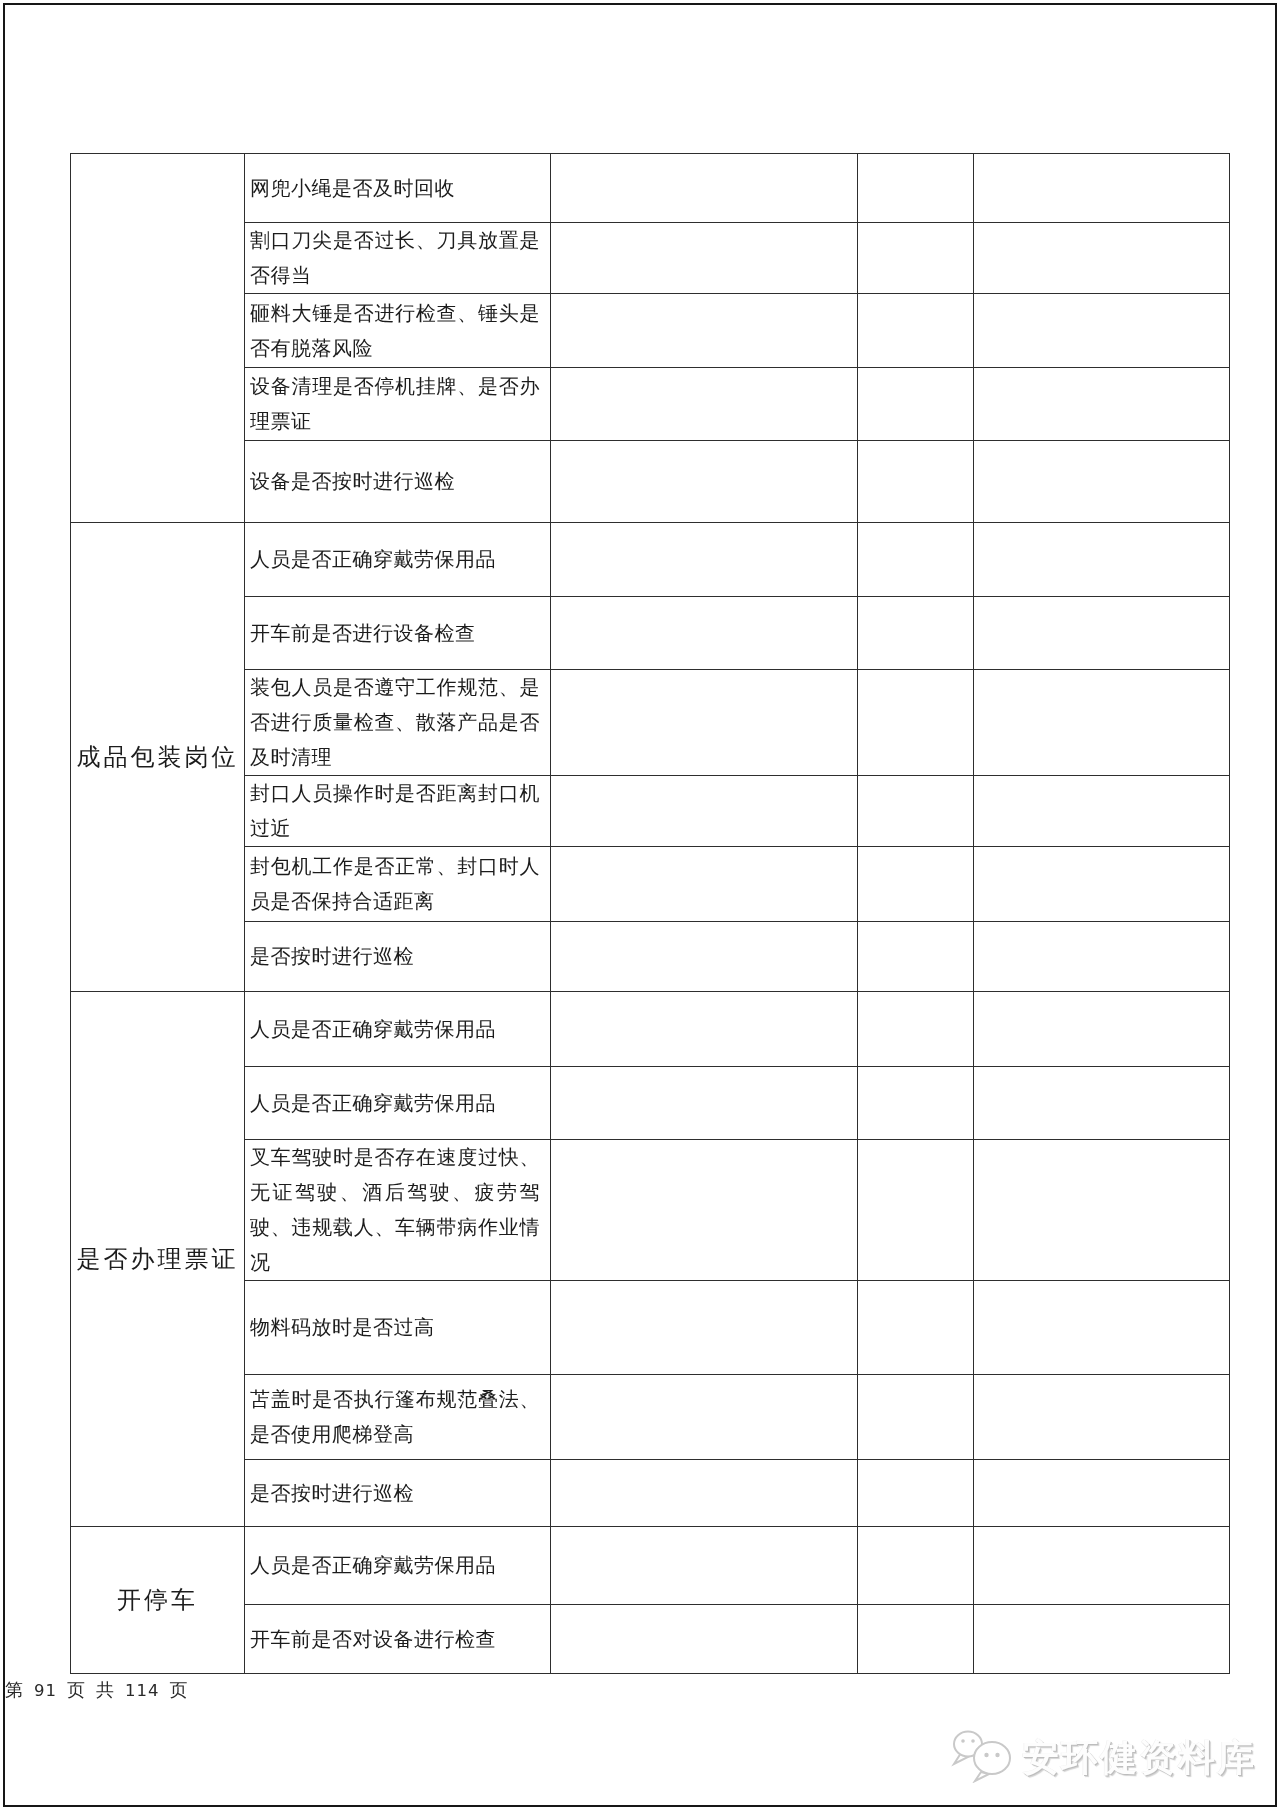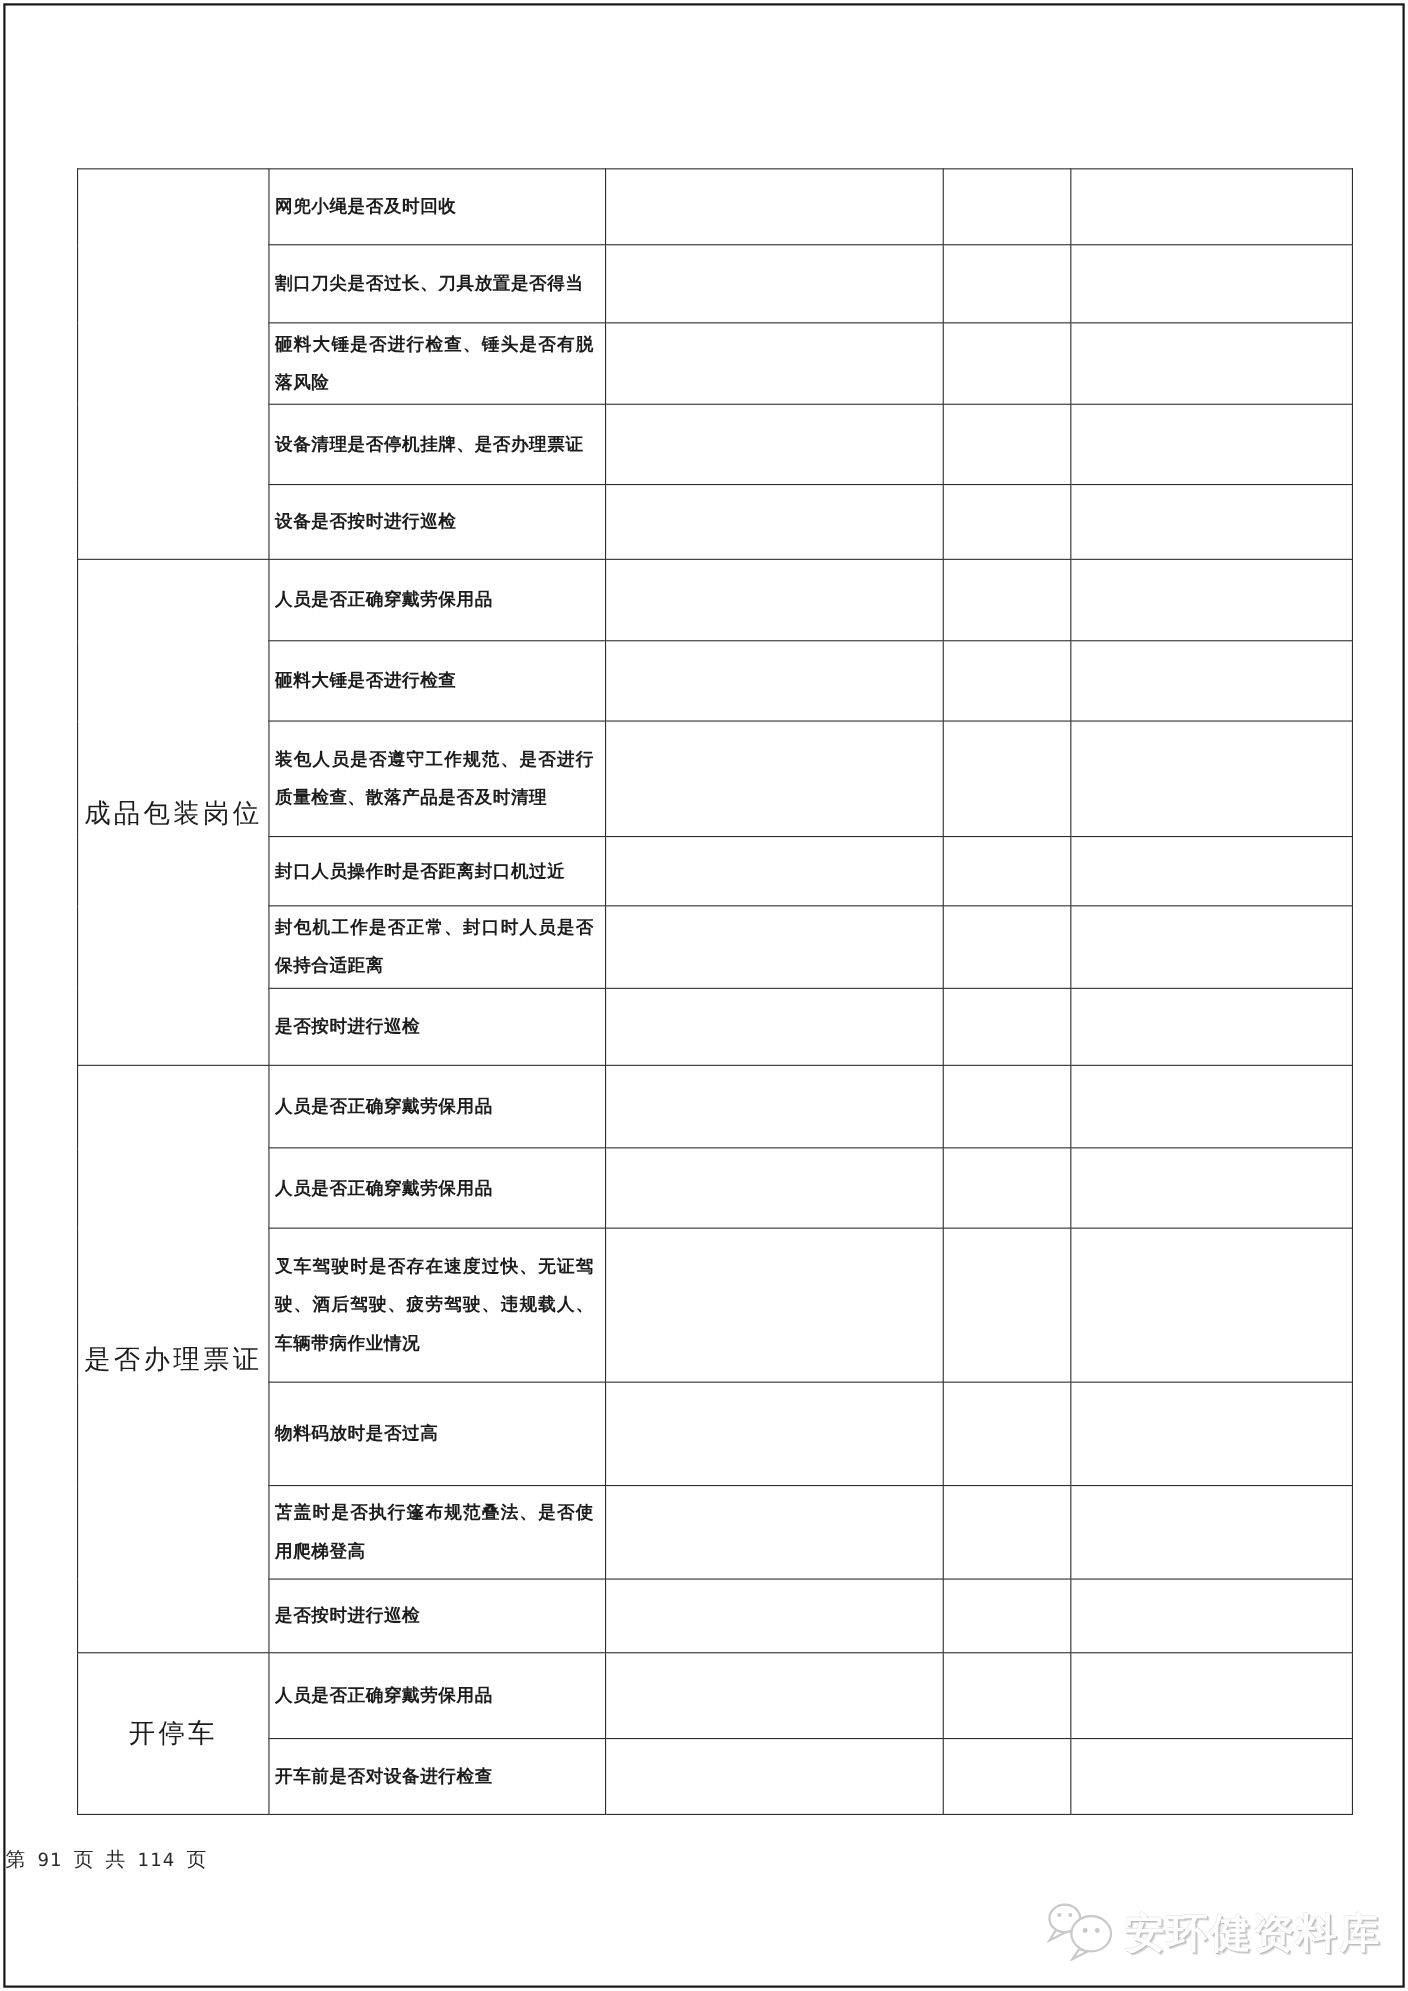--- a/index.html
+++ b/index.html
@@ -23,27 +23,26 @@
     width:1159px;
     border-collapse:collapse;
     table-layout:fixed;
   }
   table.checklist td{
     border:1.5px solid #2e2e2e;
     vertical-align:middle;
     background:#ffffff;
   }
   td.item{
-    font-size:16px;
+    font-size:20px;
     line-height:35px;
     letter-spacing:0.5px;
     padding:0 10px 0 5px;
     text-align:justify;
     text-justify:inter-ideograph;
-    font-weight:bold;
   }
   td.cat{
     font-size:24px;
     text-align:center;
     letter-spacing:3px;
     padding:0 2px;
   }
   .footer{
     position:absolute;
     top:1678px;left:0;width:100%;
@@ -110,36 +109,36 @@
         <td class="e"></td>
         <td class="e"></td>
         <td class="e"></td>
       </tr>
       <tr style="height:73px">
         <td class="item">设备清理是否停机挂牌、是否办理票证</td>
         <td class="e"></td>
         <td class="e"></td>
         <td class="e"></td>
       </tr>
-      <tr style="height:68px">
+      <tr style="height:82px">
         <td class="item">设备是否按时进行巡检</td>
         <td class="e"></td>
         <td class="e"></td>
         <td class="e"></td>
       </tr>
 
       <tr style="height:74px">
         <td class="cat" rowspan="6">成品包装岗位</td>
         <td class="item">人员是否正确穿戴劳保用品</td>
         <td class="e"></td>
         <td class="e"></td>
         <td class="e"></td>
       </tr>
       <tr style="height:73px">
-        <td class="item">砸料大锤是否进行检查</td>
+        <td class="item">开车前是否进行设备检查</td>
         <td class="e"></td>
         <td class="e"></td>
         <td class="e"></td>
       </tr>
       <tr style="height:105px">
         <td class="item">装包人员是否遵守工作规范、是否进行质量检查、散落产品是否及时清理</td>
         <td class="e"></td>
         <td class="e"></td>
         <td class="e"></td>
       </tr>

